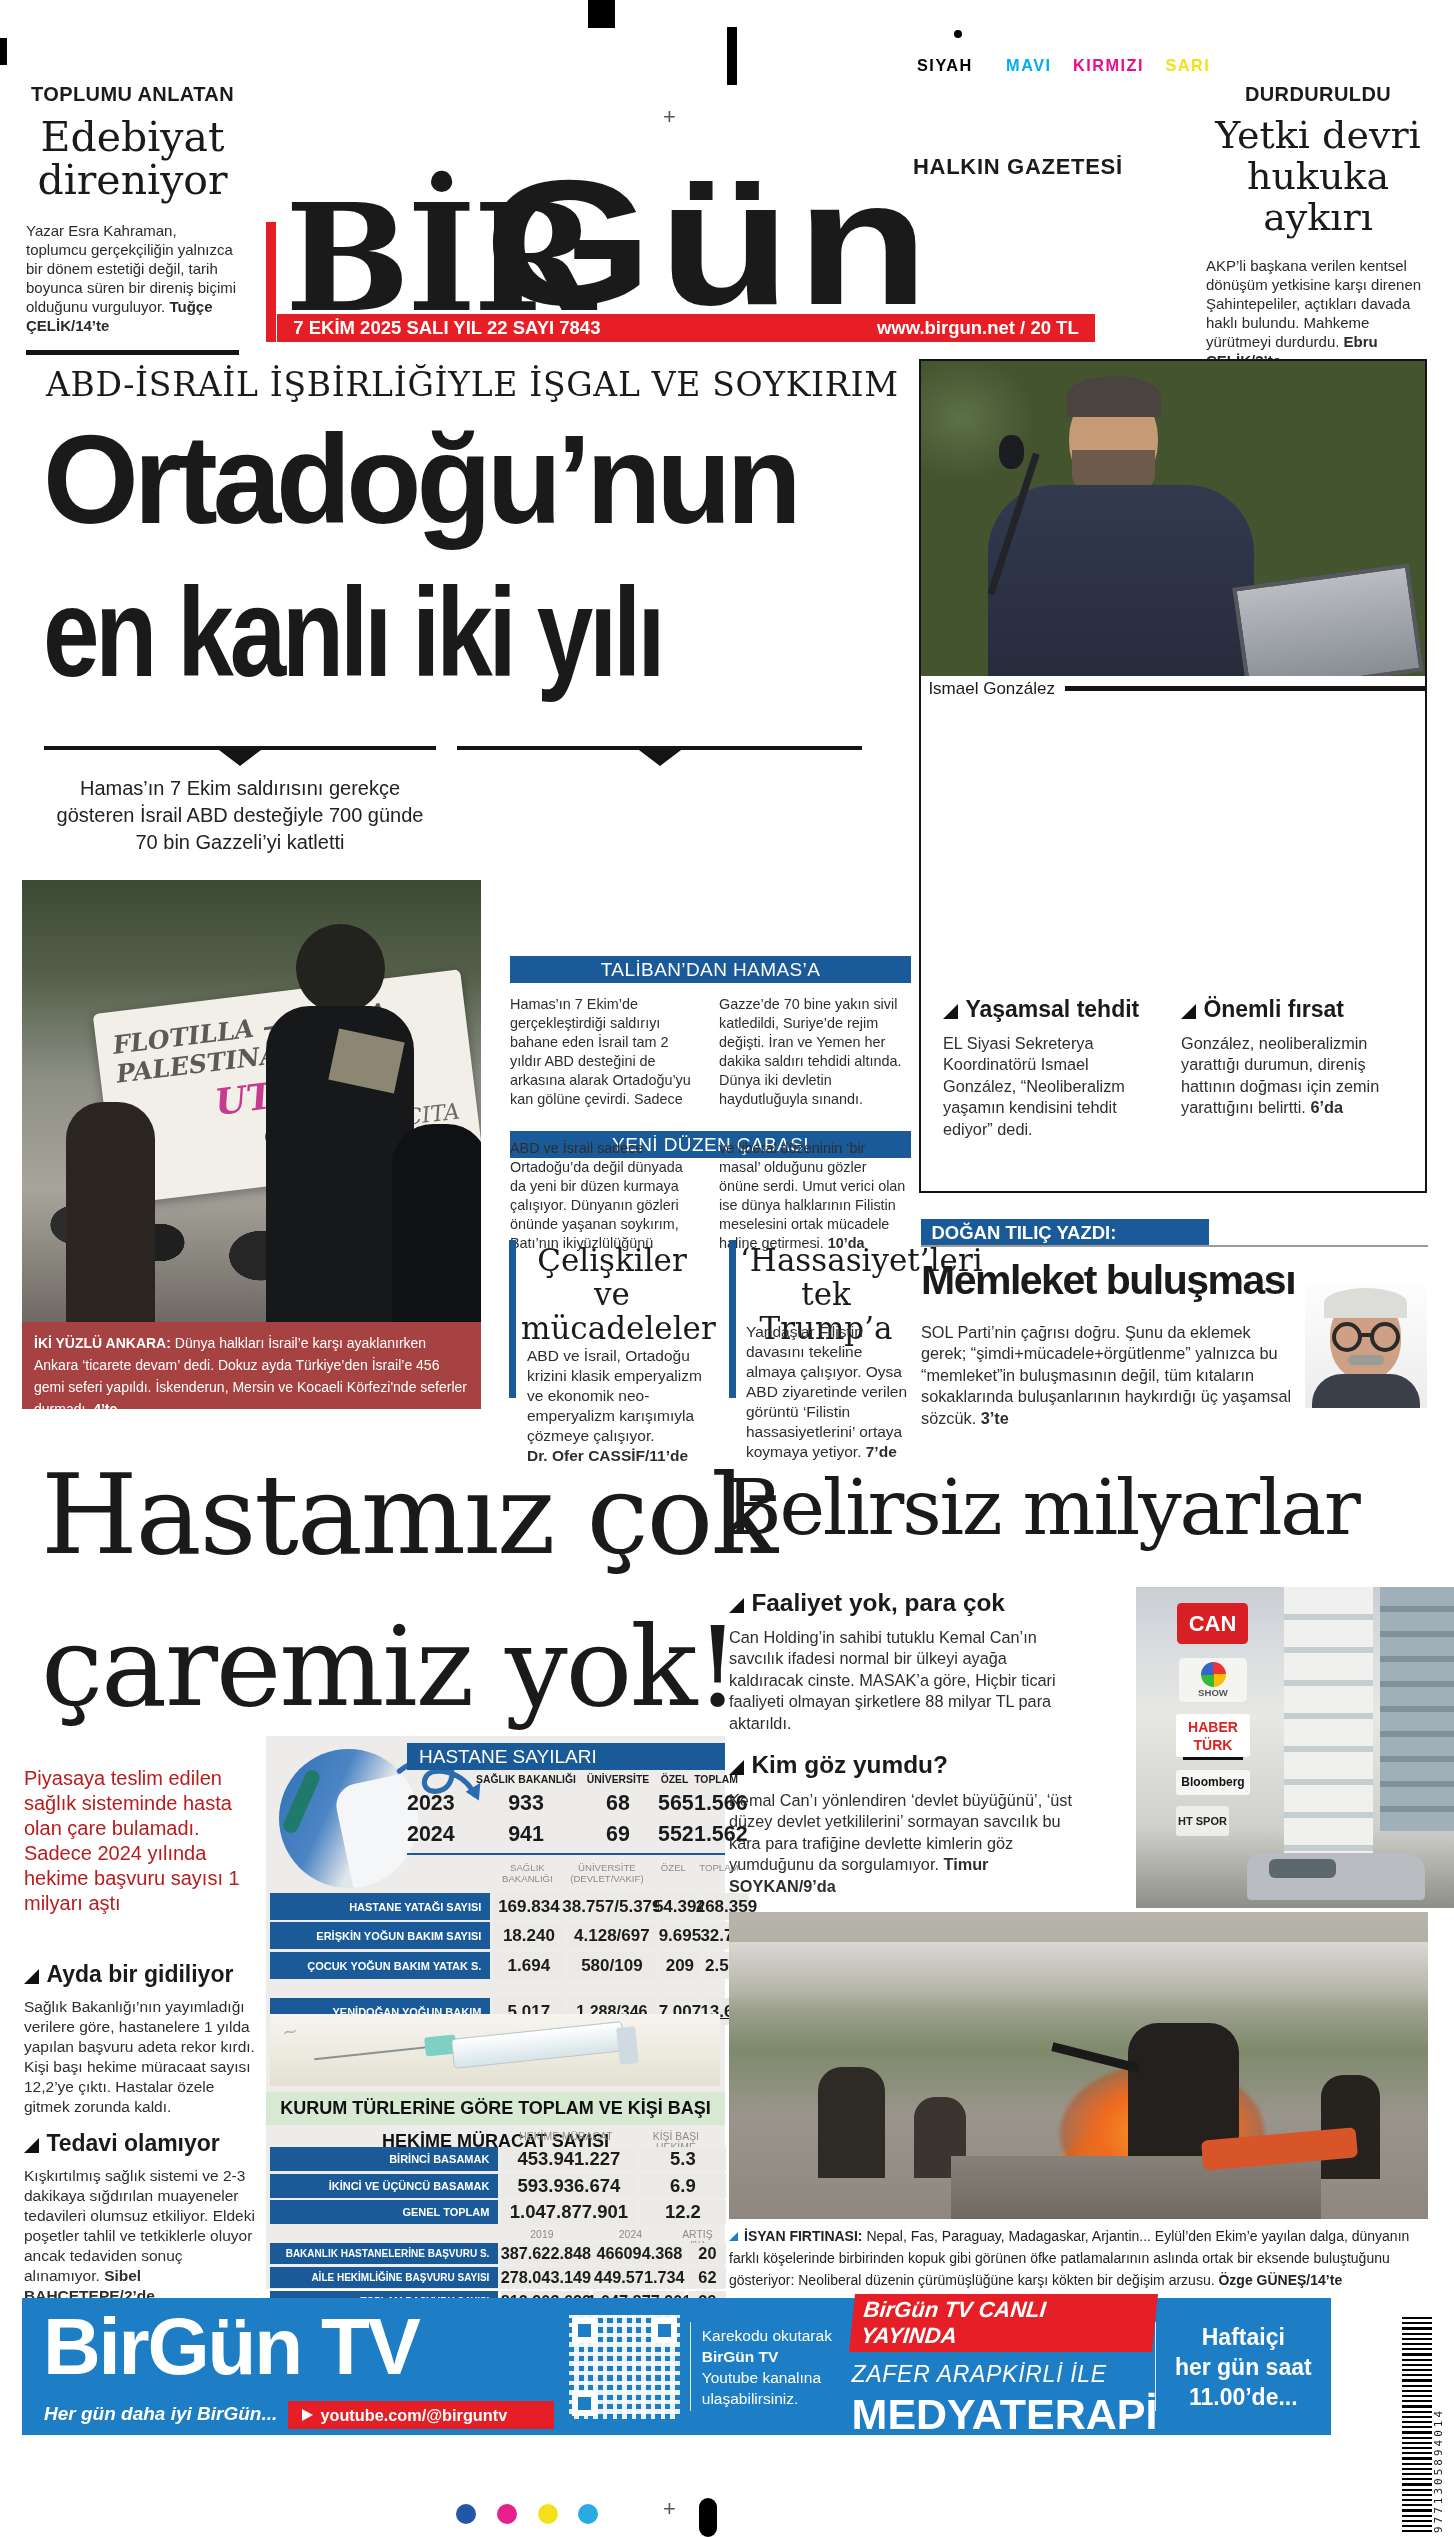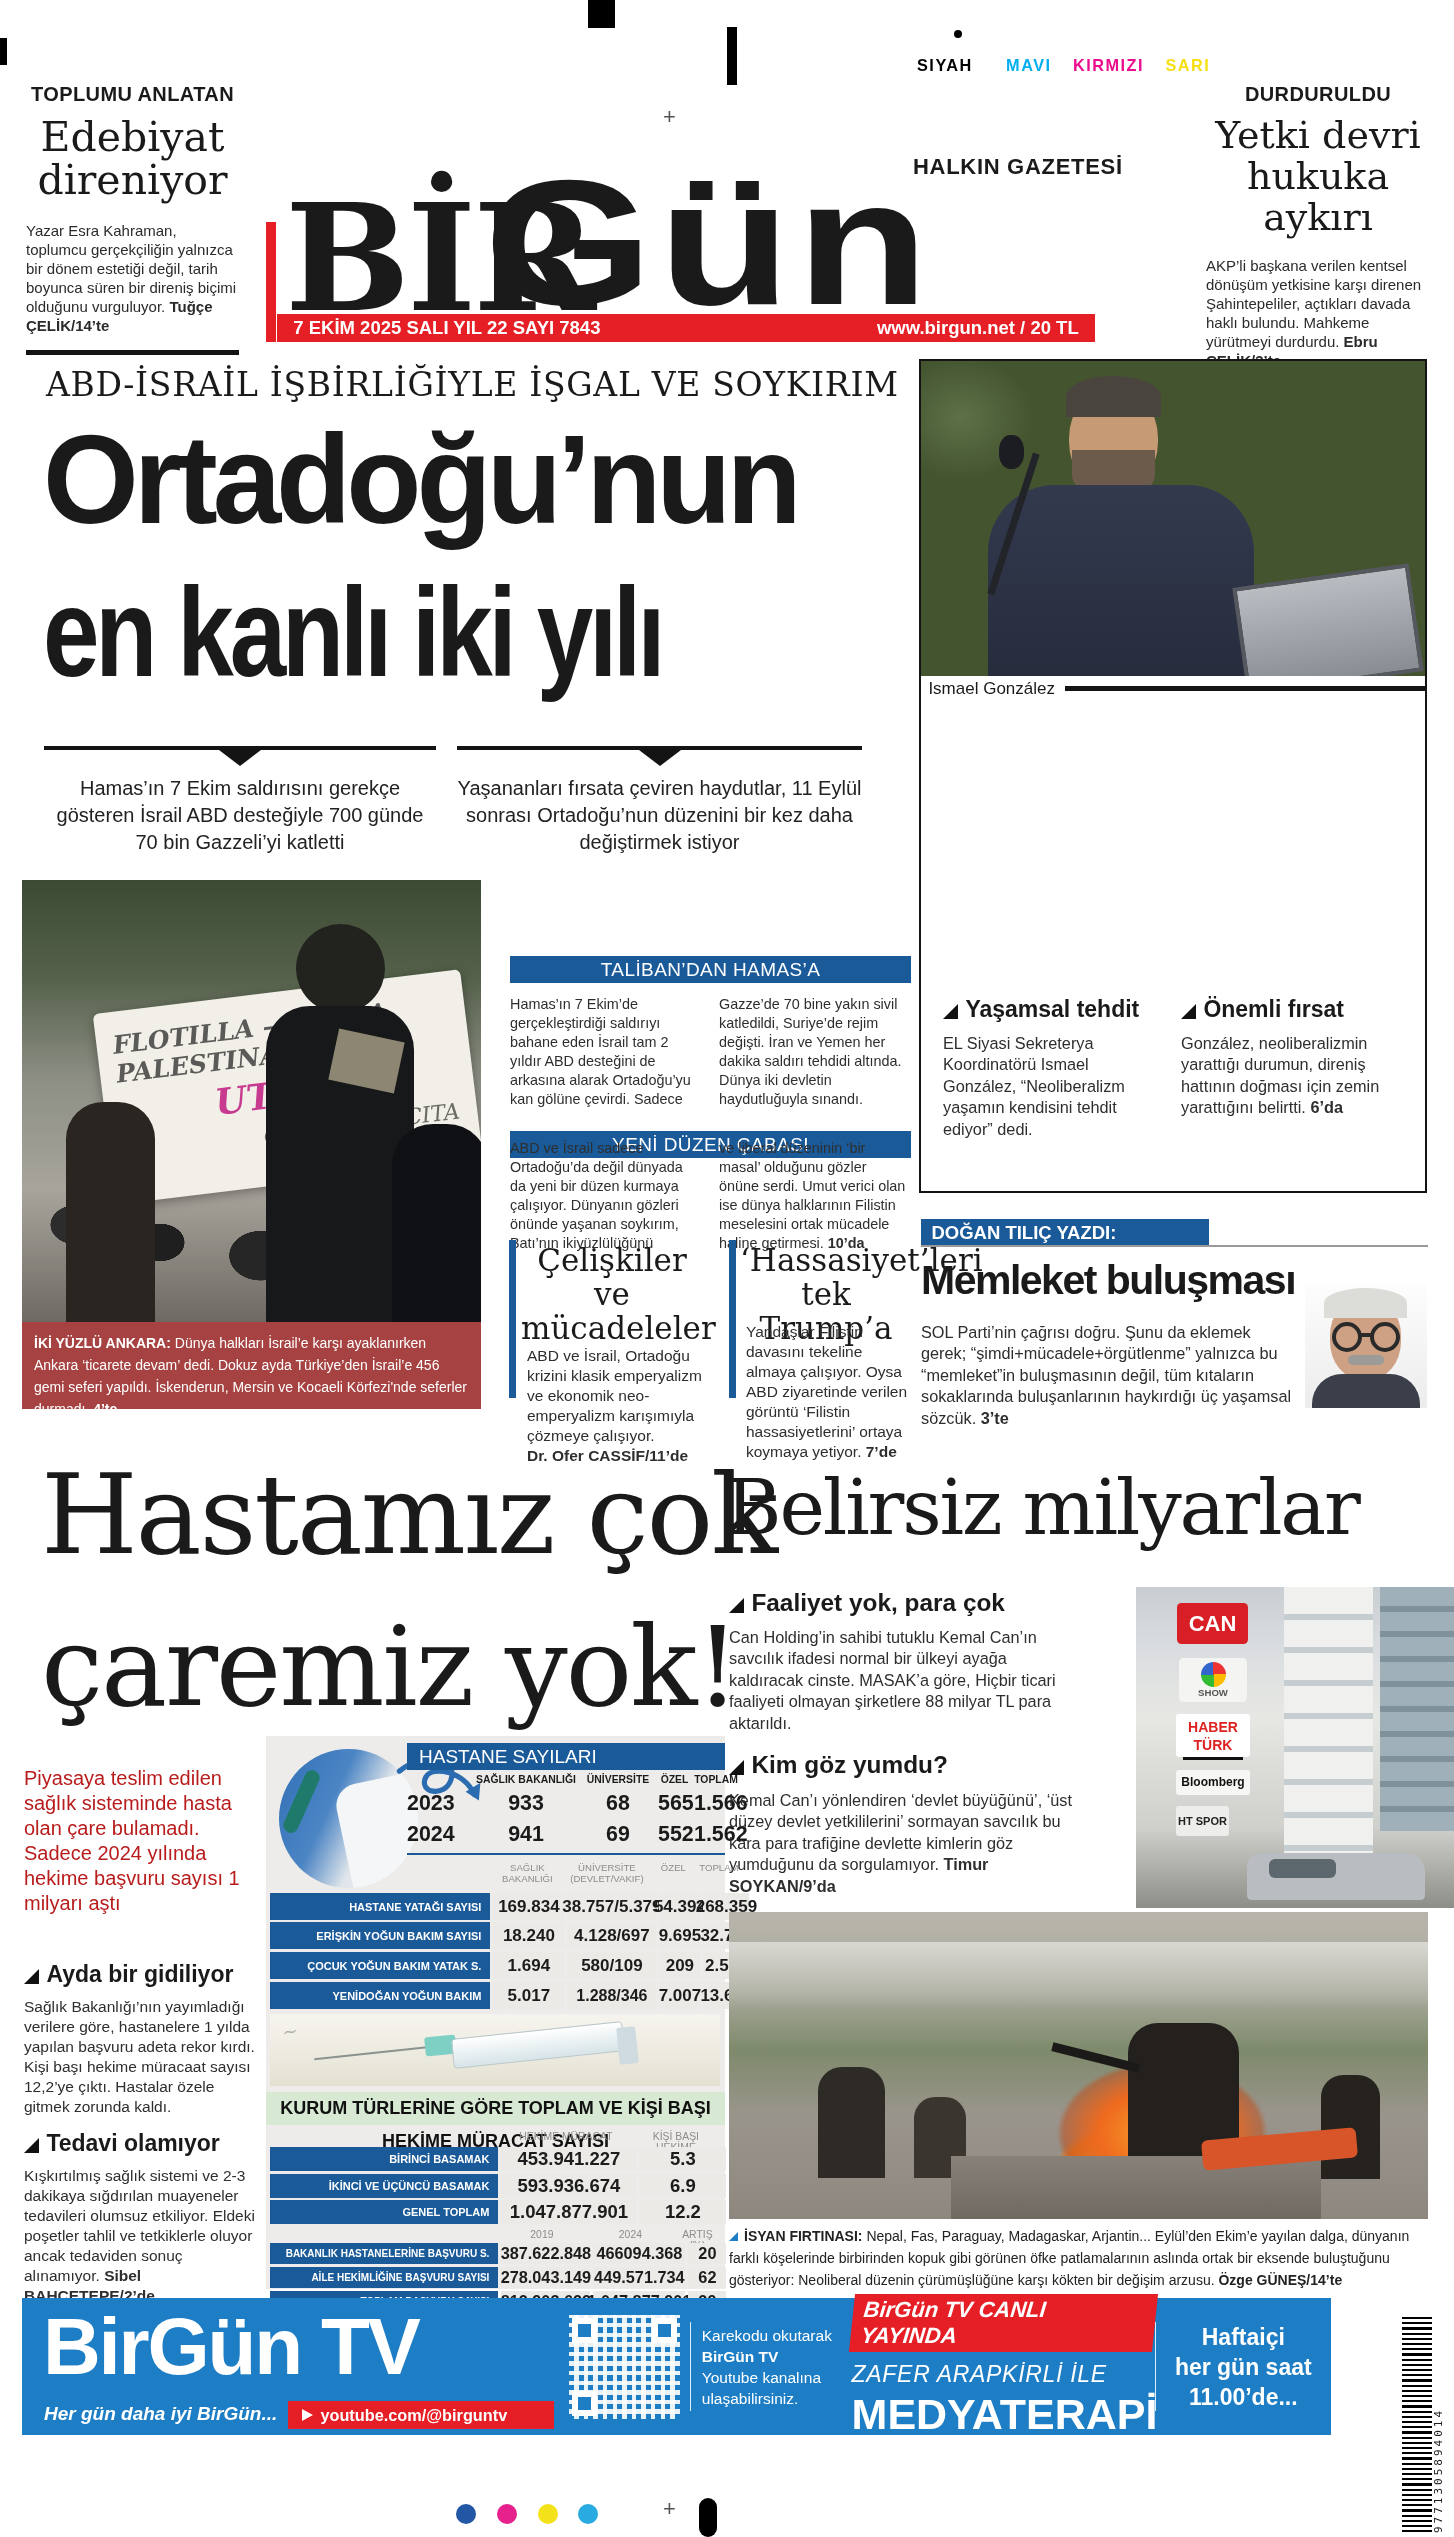--- a/index.html
+++ b/index.html
@@ -92,21 +92,20 @@
   <div class="abs serif" style="left:46px;top:365px;font-size:33px;letter-spacing:0.7px;">ABD-İSRAİL İŞBİRLİĞİYLE İŞGAL VE SOYKIRIM</div>
   <div class="abs b" style="left:43px;top:405px;font-size:127px;line-height:148px;letter-spacing:-5.2px;transform:scaleX(.97);transform-origin:left top;white-space:nowrap;">Ortadoğu’nun</div>
   <div class="abs b" style="left:43px;top:558px;font-size:127px;line-height:148px;letter-spacing:-5.2px;transform:scaleX(.80);transform-origin:left top;white-space:nowrap;">en kanlı iki yılı</div>
 
   <div class="abs" style="left:44px;top:746px;width:392px;">
     <div class="deckrule"></div>
     <div class="deck ctr" style="margin-top:25px;">Hamas’ın 7 Ekim saldırısını gerekçe gösteren İsrail ABD desteğiyle 700 günde 70 bin Gazzeli’yi katletti</div>
   </div>
   <div class="abs" style="left:457px;top:746px;width:405px;">
     <div class="deckrule"></div>
-    <div class="deck ctr" style="margin-top:25px;">Yaşananları fırsata çeviren haydutlar, 11 Eylül sonrası Ortadoğu’nun düzenini bir kez daha değiştirmek istiyor</div>
   </div>
 
   <div class="abs" style="left:22px;top:880px;width:459px;height:442px;overflow:hidden;background:
       radial-gradient(44px 33px at 12% 78%, #2c2c2c 60%, transparent 61%),
       radial-gradient(41px 31px at 30% 82%, #1f1f1f 60%, transparent 61%),
       radial-gradient(52px 41px at 52% 85%, #262626 60%, transparent 61%),
       radial-gradient(37px 30px at 72% 80%, #303030 60%, transparent 61%),
       radial-gradient(44px 36px at 90% 83%, #242424 60%, transparent 61%),
       linear-gradient(180deg,#3d4a33 0%,#55614a 22%,#8d8f85 45%,#a7a49c 70%,#6e6a63 100%);">
     <div class="abs" style="left:81px;top:111px;width:370px;height:192px;background:#f2efe8;transform:rotate(-7deg);border-radius:6px;box-shadow:0 3px 10.4px rgba(0,0,0,.35);">
@@ -272,21 +271,21 @@
       <div class="tval" style="font-size:17px;">9.695</div>
       <div class="tval" style="font-size:17px;">32.760</div>
     </div>
     <div class="rowgrid" style="left:4.4px;top:216px;width:450px;grid-template-columns:220px 71px 89px 41px 46px;height:27px;">
       <div class="tlabel">ÇOCUK YOĞUN BAKIM YATAK S.</div>
       <div class="tval" style="font-size:17px;">1.694</div>
       <div class="tval" style="font-size:17px;">580/109</div>
       <div class="tval" style="font-size:17px;">209</div>
       <div class="tval" style="font-size:17px;">2.592</div>
     </div>
-    <div class="rowgrid" style="left:4.4px;top:246px;width:450px;grid-template-columns:220px 71px 89px 41px 46px;height:27px;">
+    <div class="rowgrid" style="left:4.4px;top:262px;width:450px;grid-template-columns:220px 71px 89px 41px 46px;height:27px;text-decoration:underline;">
       <div class="tlabel">YENİDOĞAN YOĞUN BAKIM</div>
       <div class="tval" style="font-size:17px;">5.017</div>
       <div class="tval" style="font-size:16px;">1.288/346</div>
       <div class="tval" style="font-size:17px;">7.007</div>
       <div class="tval" style="font-size:17px;">13.658</div>
     </div>
 
     <div class="abs" style="left:4.4px;top:278px;width:450px;height:72px;background:linear-gradient(180deg,#f6f4ee 0%,#eceade 60%,#e3e0d2 100%);overflow:hidden;">
       <div class="abs" style="left:44px;top:38px;width:118px;height:2.2px;background:#8a938f;transform:rotate(-6deg);"></div>
       <div class="abs" style="left:155px;top:22px;width:31px;height:19px;background:#7ed0c4;border-radius:3px;transform:rotate(-6deg);"></div>

